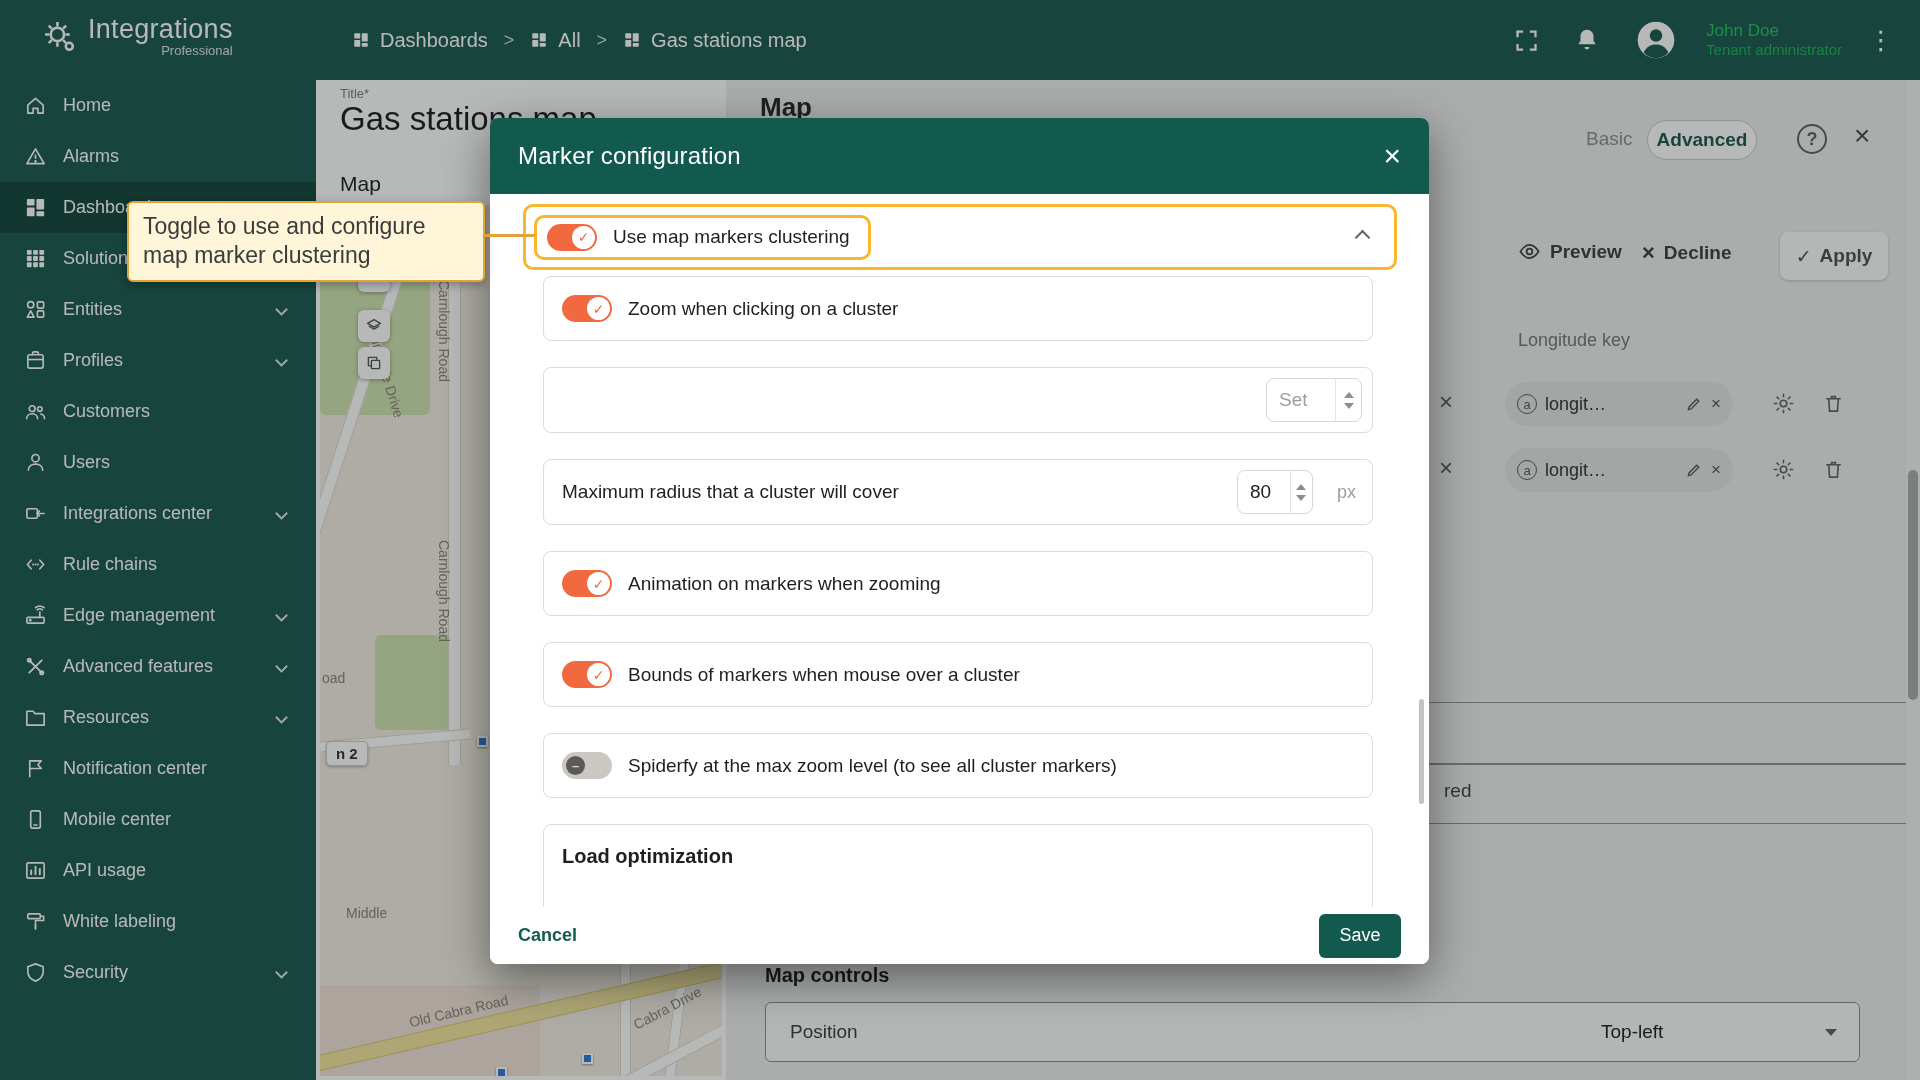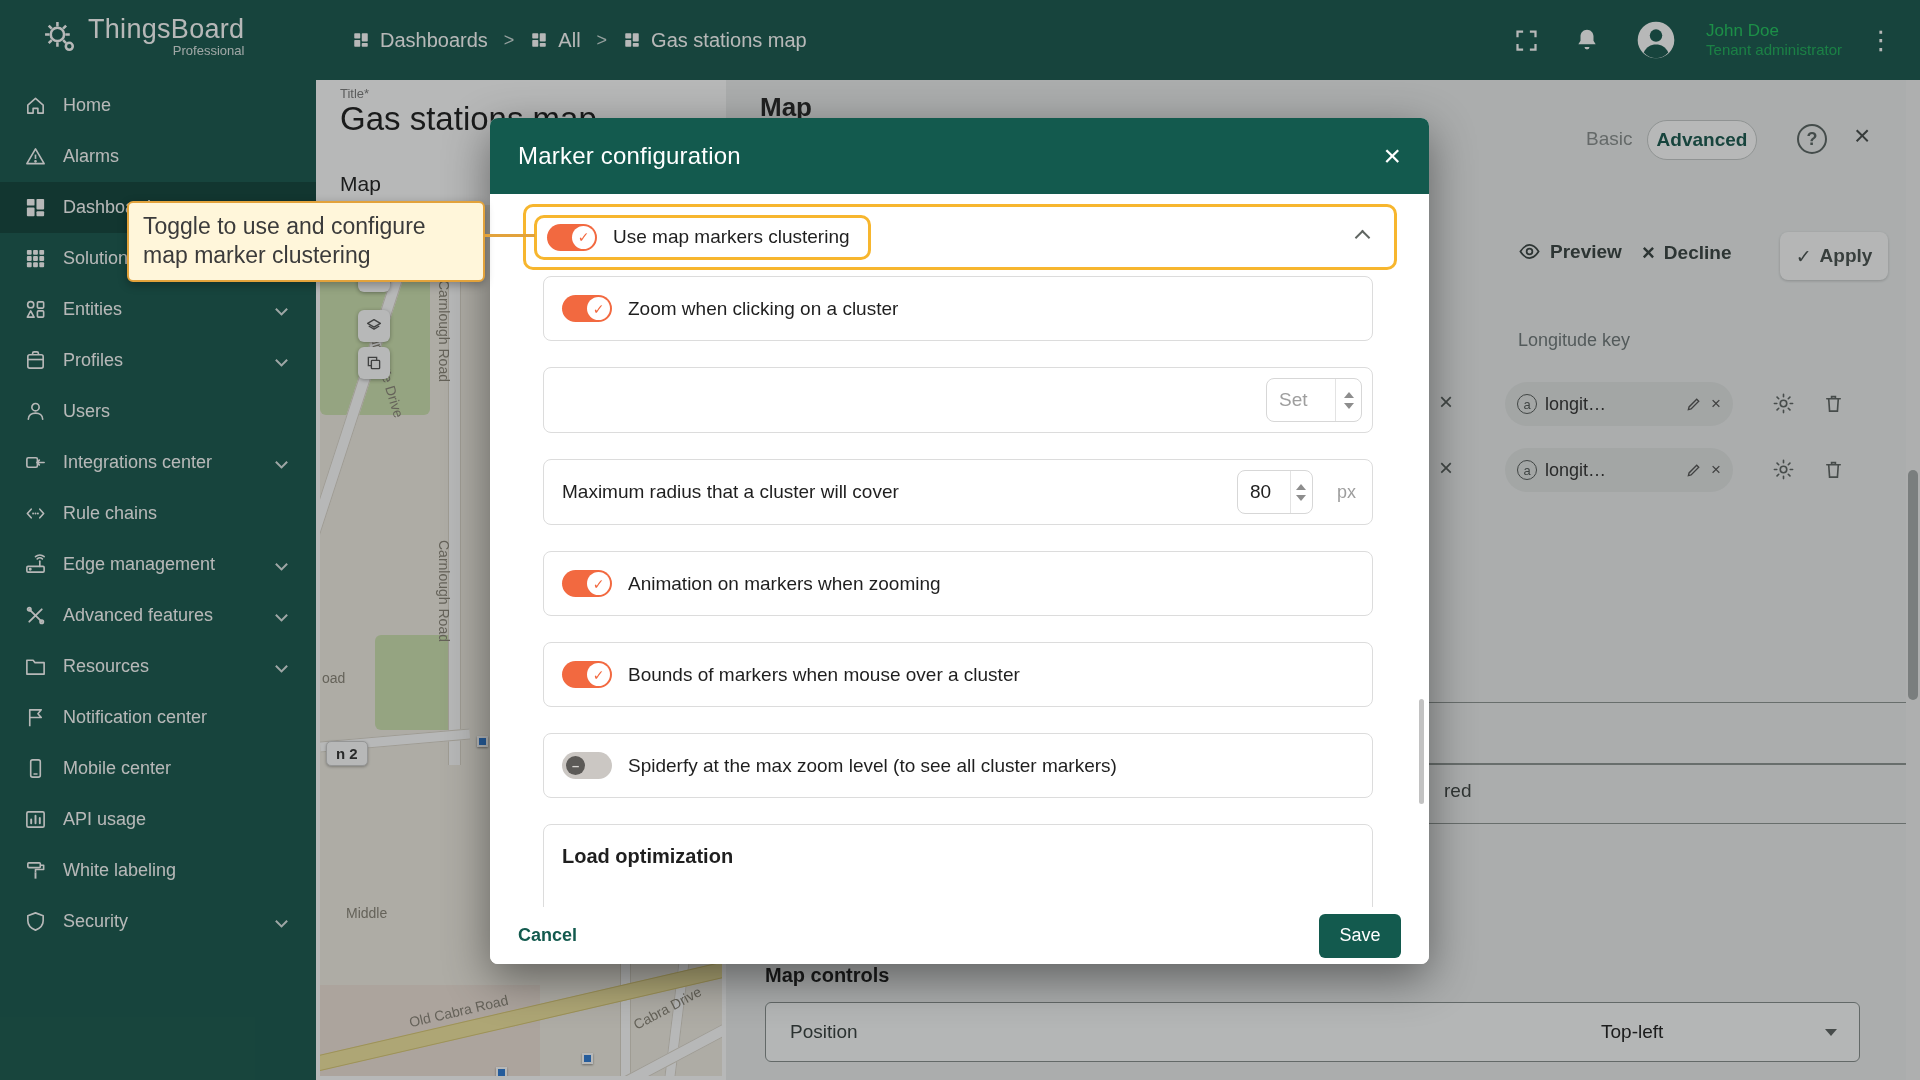--- a/index.html
+++ b/index.html
@@ -109,21 +109,21 @@
 <body>
 
 <header class="topbar">
   <div class="logo">
     <svg class="si" style="width:38px;height:38px" viewBox="0 0 24 24" fill="none" stroke="#fff" stroke-width="1.6">
       <circle cx="11" cy="11" r="4.2"></circle>
       <path d="M11 3.2V6M11 16v2.8M3.2 11H6M16 11h2.8M5.5 5.5 7.4 7.4M14.6 14.6l1.9 1.9M16.5 5.5 14.6 7.4M7.4 14.6l-1.9 1.9"></path>
       <circle cx="18.5" cy="18.5" r="2.2"></circle>
     </svg>
     <div class="logo-txt">
-      <span class="logo-title">ThingsBoard</span>
+      <span class="logo-title">Integrations</span>
       <span class="logo-sub">Professional</span>
     </div>
   </div>
 
   <nav class="crumbs">
     <span class="crumb">
       <svg class="si" style="width:18px;height:18px" viewBox="0 0 24 24">
           <g fill="#fff">
             <rect x="3" y="3" width="8" height="7" rx="1"></rect>
             <rect x="13" y="3" width="8" height="11" rx="1"></rect>
@@ -235,20 +235,29 @@
     <svg class="si" viewBox="0 0 24 24" fill="none" stroke="#fff" stroke-width="1.7" stroke-linejoin="round">
         <rect x="4" y="6" width="16" height="14" rx="2"></rect>
         <path d="M9 6V4.5A1.5 1.5 0 0 1 10.5 3h3A1.5 1.5 0 0 1 15 4.5V6"></path>
         <path d="M4 11h16"></path>
       </svg>
     <span>Profiles</span>
     <span class="chv"></span>
   </div>
   <div class="nav-item">
     <svg class="si" viewBox="0 0 24 24" fill="none" stroke="#fff" stroke-width="1.7" stroke-linecap="round">
+        <circle cx="8.5" cy="9" r="3"></circle>
+        <path d="M2.8 19.5c0-3.2 2.5-5.2 5.7-5.2s5.7 2 5.7 5.2"></path>
+        <circle cx="16.5" cy="9.5" r="2.4"></circle>
+        <path d="M17.5 14.6c2.3.4 3.9 2.2 3.9 4.9"></path>
+      </svg>
+    <span>Customers</span>
+  </div>
+  <div class="nav-item">
+    <svg class="si" viewBox="0 0 24 24" fill="none" stroke="#fff" stroke-width="1.7" stroke-linecap="round">
         <circle cx="12" cy="7.5" r="3.8"></circle>
         <path d="M4.5 20c0-4 3.3-6.3 7.5-6.3s7.5 2.3 7.5 6.3"></path>
       </svg>
     <span>Users</span>
   </div>
   <div class="nav-item">
     <svg class="si" viewBox="0 0 24 24" fill="none" stroke="#fff" stroke-width="1.7" stroke-linecap="round" stroke-linejoin="round">
         <rect x="3" y="7" width="11" height="10" rx="1.5"></rect>
         <path d="M21 12h-7.5M16 9.5 13.5 12l2.5 2.5"></path>
       </svg>

